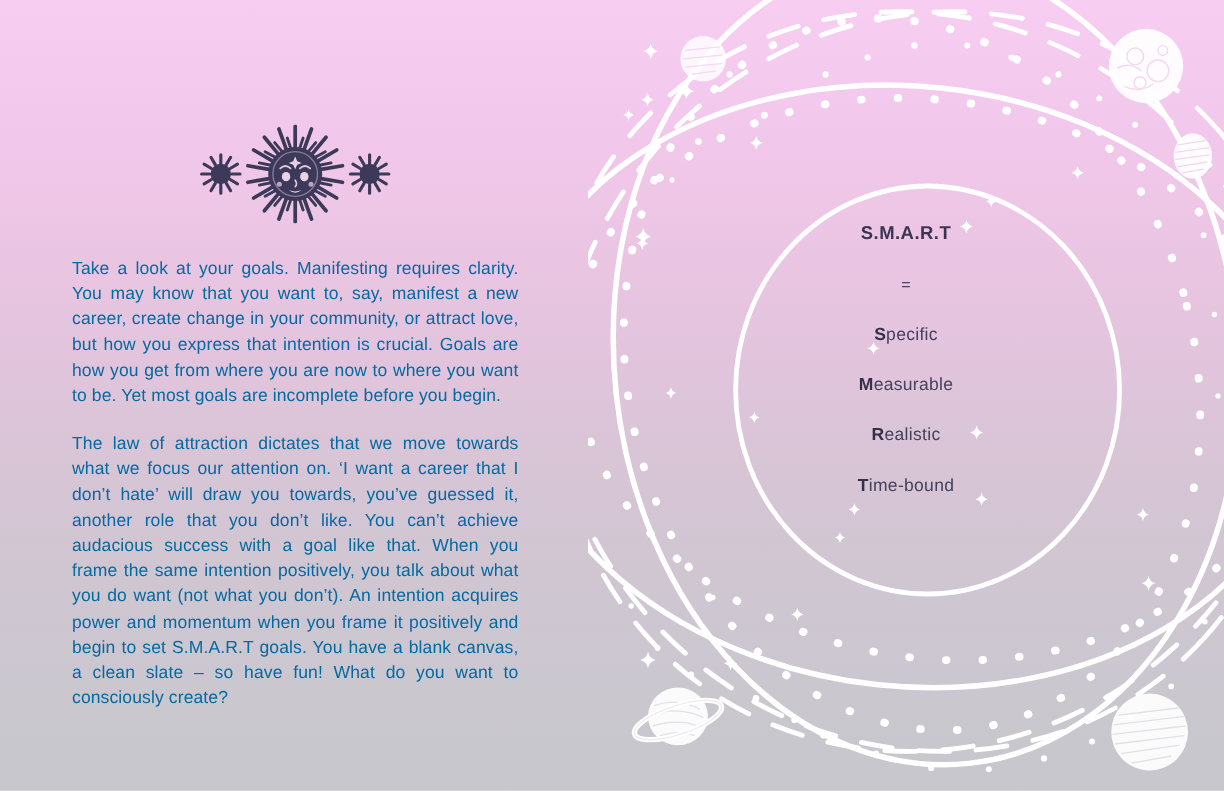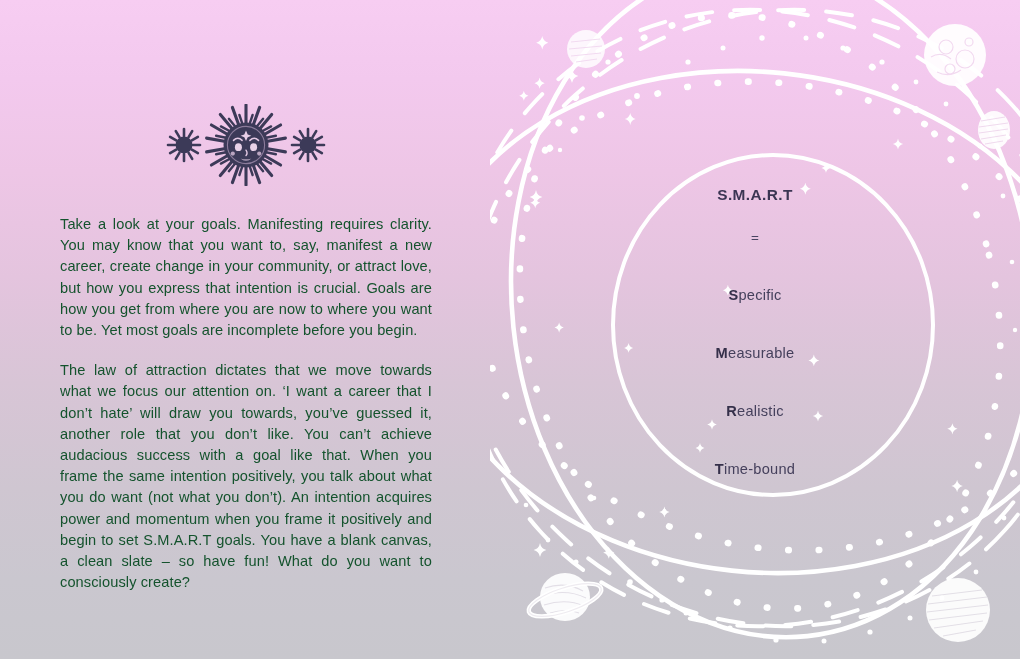--- a/index.html
+++ b/index.html
@@ -59,21 +59,21 @@
   #body-copy {
     position: absolute;
     left: 60px;
     top: 214px;
     width: 372px;
   }
 
   .para {
     font-size: 14.6px;
     line-height: 21.2px;
-    color: #14532d;
+    color: #0369a1;
     text-align: justify;
     letter-spacing: 0.1px;
     font-family: "Liberation Sans", sans-serif;
   }
   .para + .para { margin-top: 19px; }
   .para:last-child { text-align: left; }
   .para.justify-all { text-align: justify; }
 
   
   #right-page {
@@ -102,21 +102,21 @@
   }
 
   #smart-equals {
     margin-top: 26px;
     font-size: 13.5px;
     color: #4a4462;
     font-weight: 400;
   }
 
   .smart-item {
-    margin-top: 42px;
+    margin-top: 26px;
     font-size: 14.6px;
     color: #45405c;
     font-weight: 400;
     letter-spacing: 0.25px;
   }
   .smart-item .lead {
     font-weight: 700;
     color: #35304a;
   }
 </style>

